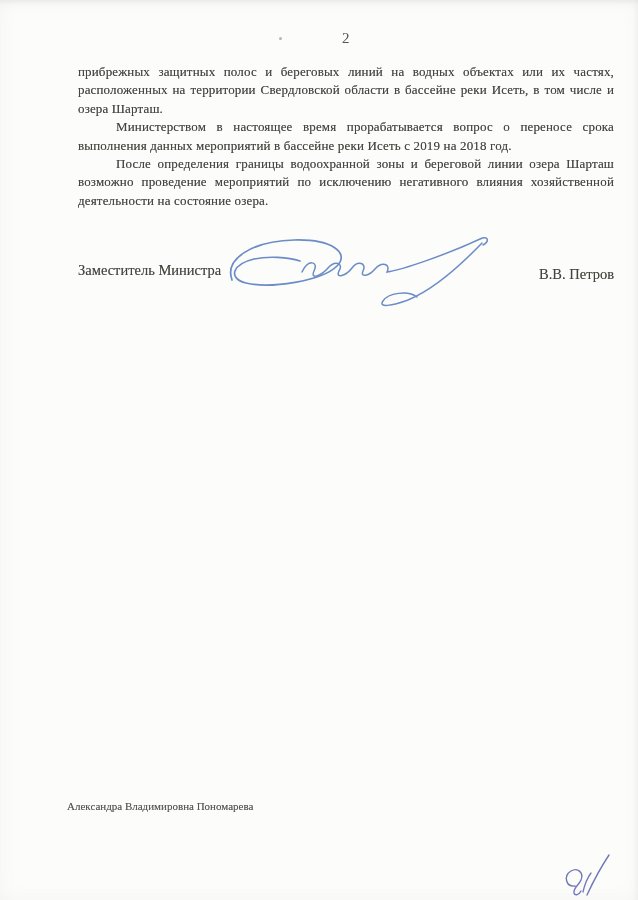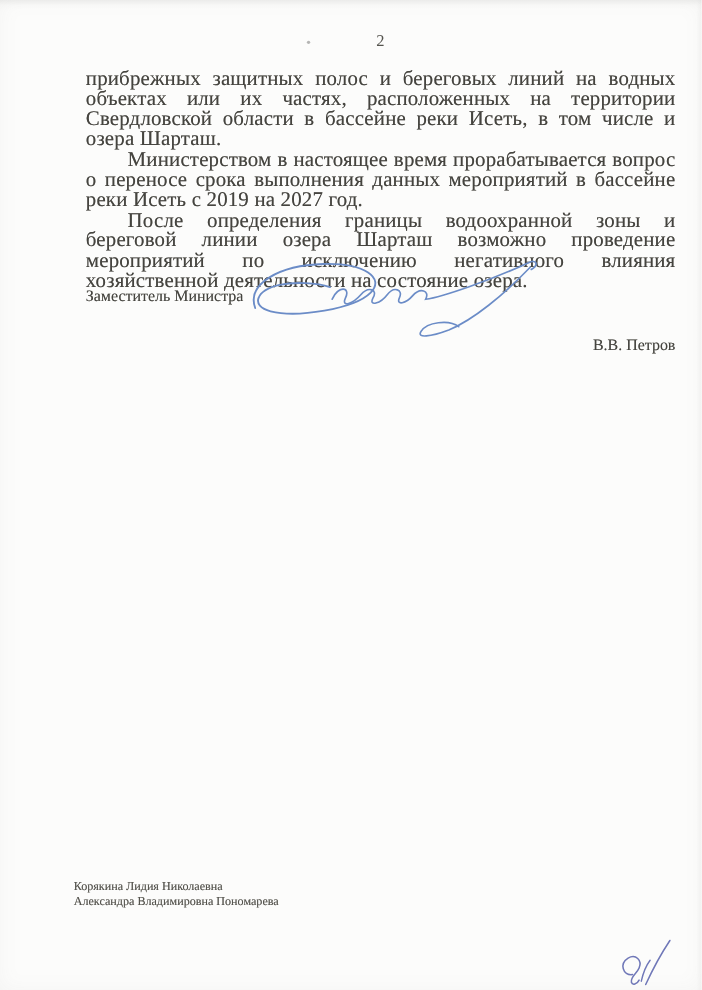--- a/index.html
+++ b/index.html
@@ -39,21 +39,21 @@
     text-align: center;
     font-size: 15px;
     color: #55544e;
     letter-spacing: 0.5px;
   }
   .letter-body {
     position: absolute;
     top: 63px;
     left: 78px;
     width: 536px;
-    font-size: 19px;
+    font-size: 13px;
     line-height: 18.4px;
     text-align: justify;
     text-shadow: 0 0 0.6px rgba(72,71,66,0.55);
     letter-spacing: 0.15px;
   }
   .letter-body p {
     margin: 0;
     text-indent: 38px;
   }
   .letter-body p.continued {
@@ -69,21 +69,20 @@
   }
   .signer-name {
     position: absolute;
     top: 266px;
     left: 78px;
     width: 536px;
     text-align: right;
     font-size: 14.5px;
     text-shadow: 0 0 0.6px rgba(72,71,66,0.5);
     white-space: nowrap;
-    margin-top: 40px;
   }
   .signature-ink {
     position: absolute;
     top: 228px;
     left: 196px;
     width: 312px;
     height: 92px;
   }
   .paraph-ink {
     position: absolute;
@@ -118,39 +117,38 @@
 <div class="page">
 
   <div class="scan-edge-top"></div>
   <div class="scan-edge-right"></div>
   <div class="scan-speck"></div>
 
   <div class="page-number">2</div>
 
   <div class="letter-body">
     <p class="continued">прибрежных защитных полос и береговых линий на водных объектах или их частях, расположенных на территории Свердловской области в бассейне реки Исеть, в том числе и озера Шарташ.</p>
-    <p>Министерством в настоящее время прорабатывается вопрос о переносе срока выполнения данных мероприятий в бассейне реки Исеть с 2019 на 2027 год.</p>
+    <p>Министерством в настоящее время прорабатывается вопрос о переносе срока выполнения данных мероприятий в бассейне реки Исеть с 2019 на 2018 год.</p>
     <p>После определения границы водоохранной зоны и береговой линии озера Шарташ возможно проведение мероприятий по исключению негативного влияния хозяйственной деятельности на состояние озера.</p>
   </div>
 
   <div class="signer-title">Заместитель Министра</div>
 
   <svg class="signature-ink" viewBox="0 0 312 92" fill="none" xmlns="http://www.w3.org/2000/svg">
 
     <path d="M 36 52 C 28 30, 58 13, 98 12 C 136 11, 154 25, 141 38 C 126 53, 74 61, 50 55 C 31 50, 37 36, 58 31 C 72 28, 92 29, 104 33" stroke="#6b8cc7" stroke-width="1.7" stroke-linecap="round"></path>
 
     <path d="M 106 44 c 6 -13 17 -11 12 -1 c -4 9 7 5 14 -3 c 7 -8 16 -5 11 3 c -4 8 7 5 13 -3 c 6 -8 15 -5 11 3 c -3 7 6 5 12 -2 c 7 -8 16 -5 12 3 C 206 42 252 26 284 11 C 292 7 294 13 287 17" stroke="#6b8cc7" stroke-width="1.5" stroke-linecap="round"></path>
 
     <path d="M 286 15 C 262 40, 234 63, 212 72 C 196 78, 182 80, 187 73 C 192 65, 212 62, 221 69" stroke="#6b8cc7" stroke-width="1.5" stroke-linecap="round"></path>
   </svg>
 
   <div class="signer-name">В.В. Петров</div>
 
   <div class="contact-info">
-    <div>Корякина Лидия Николаевна</div>
     <div>Александра Владимировна Пономарева</div>
   </div>
 
   <svg class="paraph-ink" viewBox="0 0 64 52" fill="none" xmlns="http://www.w3.org/2000/svg">
 
     <path d="M 23 38 c -9 1 -12 -10 -4 -15 c 7 -4 13 2 10 9 c -2 5 -8 8 -7 13 c 1 3 5 2 7 -2" stroke="#7078b8" stroke-width="1.4" stroke-linecap="round"></path>
 
     <path d="M 31 44 c 2 -9 5 -15 8 -19" stroke="#7078b8" stroke-width="1.3" stroke-linecap="round"></path>
 
     <path d="M 35 47 C 41 34, 49 19, 57 7" stroke="#7078b8" stroke-width="1.4" stroke-linecap="round"></path>

